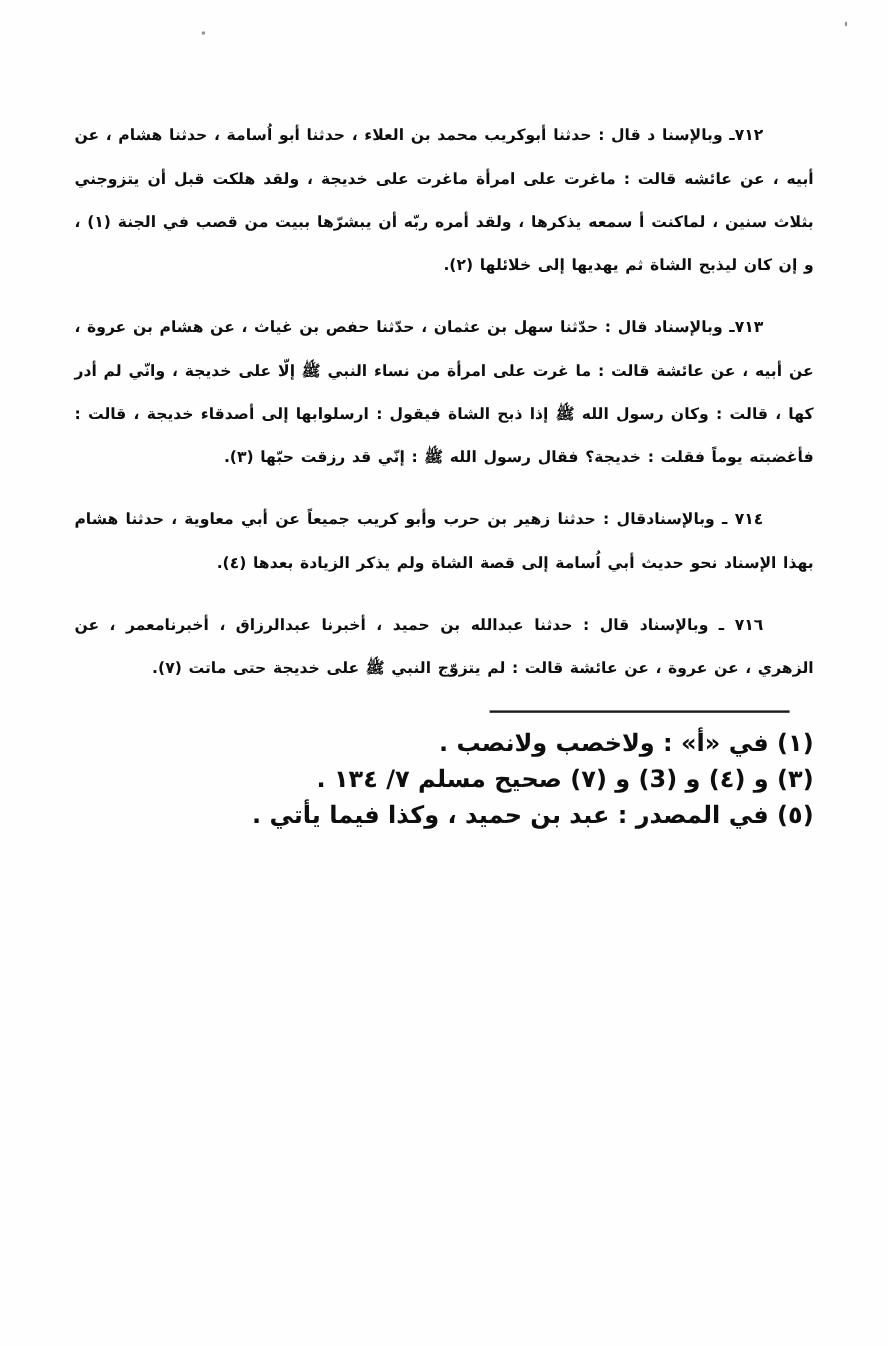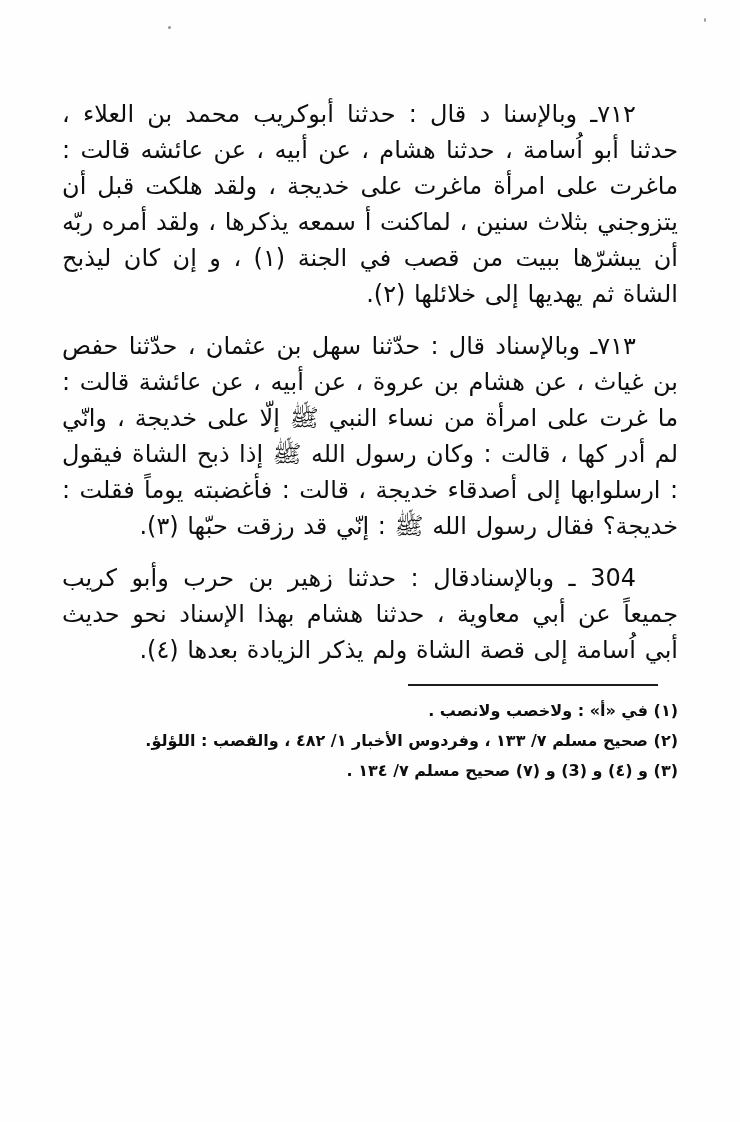--- a/index.html
+++ b/index.html
@@ -16,71 +16,72 @@
     box-sizing: border-box;
     direction: rtl;
     font-family: "DejaVu Sans", sans-serif;
     color: #0e0e0e;
     overflow: hidden;
   }
   .text-block {
     padding: 96px 62px 0 62px;
   }
   .para {
-    font-size: 24px;
-    font-weight: normal;
+    font-size: 13px;
+    font-weight: bold;
     line-height: 36px;
     text-align: justify;
     text-indent: 42px;
     margin: 0 0 16px 0;
     word-spacing: 1px;
   }
   .footnote-area {
     padding: 0 62px;
   }
   .fn-rule {
     width: 250px;
     height: 2px;
     background: #1b1b1b;
     margin: 8px 20px 10px 0;
   }
   .footnotes {
     list-style: none;
     margin: 0;
     padding: 0;
-    font-size: 16px;
+    font-size: 20px;
     font-weight: bold;
     line-height: 30px;
     text-align: right;
   }
   
   .speck {
     position: absolute;
     background: #2a2a2a;
     border-radius: 50%;
     opacity: .5;
   }
 </style>
 </head>
 <body>
 
 <div class="page">
 
   <main class="text-block">
     <p class="para">٧١٢ـ وبالإسنا د قال : حدثنا أبوكريب محمد بن العلاء ، حدثنا أبو اُسامة ، حدثنا هشام ، عن أبيه ، عن عائشه قالت : ماغرت على امرأة ماغرت على خديجة ، ولقد هلكت قبل أن يتزوجني بثلاث سنين ، لماكنت أ سمعه يذكرها ، ولقد أمره ربّه أن يبشرّها ببيت من قصب في الجنة (١) ، و إن كان ليذبح الشاة ثم يهديها إلى خلائلها (٢).</p>
     <p class="para">٧١٣ـ وبالإسناد قال : حدّثنا سهل بن عثمان ، حدّثنا حفص بن غياث ، عن هشام بن عروة ، عن أبيه ، عن عائشة قالت : ما غرت على امرأة من نساء النبي ﷺ إلّا على خديجة ، وانّي لم أدر كها ، قالت : وكان رسول الله ﷺ إذا ذبح الشاة فيقول : ارسلوابها إلى أصدقاء خديجة ، قالت : فأغضبته يوماً فقلت : خديجة؟ فقال رسول الله ﷺ : إنّي قد رزقت حبّها (٣).</p>
-    <p class="para">304 ـ وبالإسنادقال : حدثنا زهير بن حرب وأبو كريب جميعاً عن أبي معاوية ، حدثنا هشام بهذا الإسناد نحو حديث أبي اُسامة إلى قصة الشاة ولم يذكر الزيادة بعدها (٤).</p>
+    <p class="para">٧١٤ ـ وبالإسنادقال : حدثنا زهير بن حرب وأبو كريب جميعاً عن أبي معاوية ، حدثنا هشام بهذا الإسناد نحو حديث أبي اُسامة إلى قصة الشاة ولم يذكر الزيادة بعدها (٤).</p>
+    <p class="para">٧١٦ ـ وبالإسناد قال : حدثنا عبدالله بن حميد ، أخبرنا عبدالرزاق ، أخبرنامعمر ، عن الزهري ، عن عروة ، عن عائشة قالت : لم يتزوّج النبي ﷺ على خديجة حتى ماتت (٧).</p>
   </main>
 
   <footer class="footnote-area">
     <div class="fn-rule"></div>
     <ul class="footnotes">
       <li>(١) في «أ» : ولاخصب ولانصب .</li>
-      <li>(٢) صحيح مسلم ٧/ ١٣٣ ، وفردوس الأخبار ١/ ٤٨٢ ، والقصب : اللؤلؤ.</li>
       <li>(٣) و (٤) و (3) و (٧) صحيح مسلم ٧/ ١٣٤ .</li>
+      <li>(٥) في المصدر : عبد بن حميد ، وكذا فيما يأتي .</li>
     </ul>
 
   </footer>
 
   <span class="speck" style="left:168px;top:26px;width:3px;height:3px;"></span>
   <span class="speck" style="left:704px;top:18px;width:2px;height:4px;"></span>
 
 </div>
 
 </body></html>

